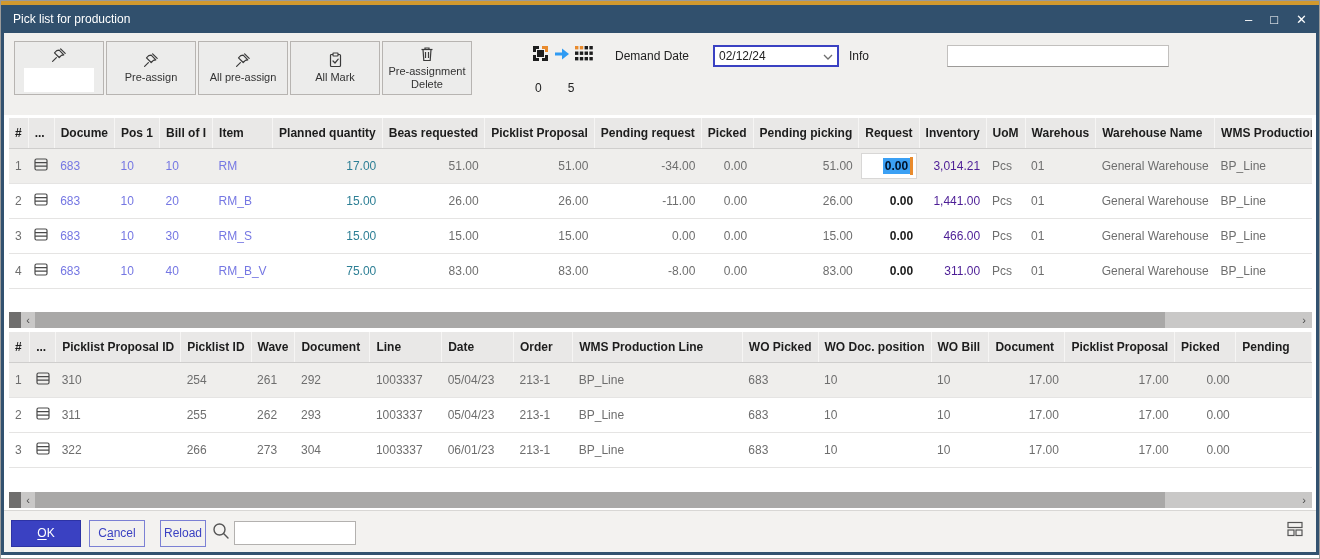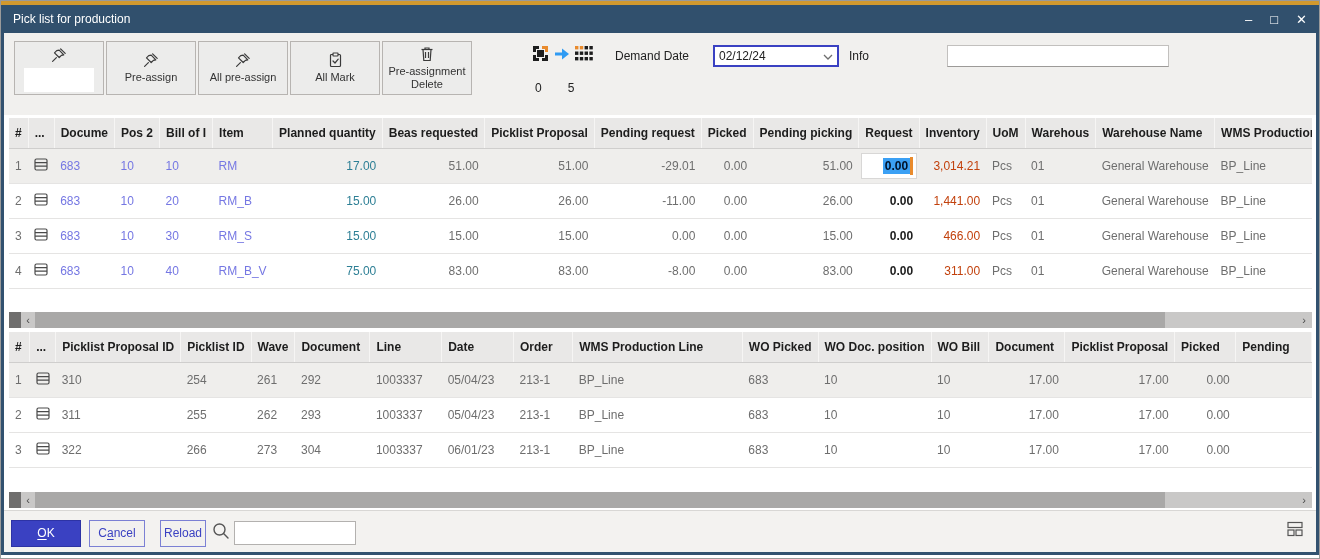--- a/index.html
+++ b/index.html
@@ -33,21 +33,21 @@
   #grid1 { top:85px; }
   #grid2 { top:299px; }
   table.grid { border-collapse:collapse; table-layout:fixed; font-size:12px; color:#6e6e6e; }
   table.grid th { height:30px; background:#e9e8e7; color:#1d1d1d; font-weight:bold; font-size:12px; text-align:left; padding:0 6px; white-space:nowrap; overflow:hidden; border-right:1px solid #f6f5f4; border-bottom:1px solid #cfcecd; }
   table.grid td { height:35px; padding:0 6px; white-space:nowrap; overflow:hidden; border-bottom:1px solid #e5e4e3; }
   table.grid tr.active-row td { background:#efeeec; }
   th.r, td.r { text-align:right; }
   th.clip-left { direction:rtl; text-align:right; }
   td.link { color:#7577e3; }
   td.teal { color:#2d7f95; }
-  td.green { color:#c2410c; }
+  td.green { color:#4c1d95; }
   td.bold { color:#1d1d1d; font-weight:bold; }
   td.icon-cell { text-align:center; padding:0 2px; }
   td.dd { position:relative; padding-right:26px; }
   .request-box { position:relative; width:100%; height:26px; background:#fff; border:1px solid #d8d7d6; display:flex; align-items:center; justify-content:flex-end; padding:0 3px; }
   .request-box .sel { background:#3ba0f4; color:#00122a; font-weight:bold; padding:1px 2px; }
   .request-box .caret { width:3px; height:18px; background:#e98b2d; margin-left:0; }
 
   
   .hscroll { position:absolute; left:5px; width:1303px; height:16px; background:#c9c8c7; display:flex; align-items:stretch; }
   #hscroll1 { top:279px; } #hscroll2 { top:459px; }
@@ -212,21 +212,21 @@
             <col style="width: 26px;">
             <col style="width: 54px;">
             <col style="width: 114px;">
             <col style="width: 122px;">
           </colgroup>
           <thead>
             <tr>
               <th>#</th>
               <th>...</th>
               <th>Docume</th>
-              <th>Pos 2</th>
+              <th>Pos 1</th>
               <th>Bill of I</th>
               <th>Item</th>
               <th class="r">Planned quantity</th>
               <th class="r">Beas requested</th>
               <th class="r">Picklist Proposal</th>
               <th class="r">Pending request</th>
               <th class="r">Picked</th>
               <th class="r">Pending picking</th>
               <th class="r">Request</th>
               <th class="r">Inventory</th>
@@ -243,21 +243,21 @@
                   <rect x="1" y="1" width="12" height="11" rx="1.5"></rect>
                   <path d="M1 4.6h12M1 8.2h12"></path>
                 </svg></td>
               <td class="link">683</td>
               <td class="link">10</td>
               <td class="link">10</td>
               <td class="link">RM</td>
               <td class="teal r">17.00</td>
               <td class="r">51.00</td>
               <td class="r">51.00</td>
-              <td class="r">-29.01</td>
+              <td class="r">-34.00</td>
               <td class="r">0.00</td>
               <td class="r">51.00</td>
               <td style="padding: 0px 2px;">
                 <div class="request-box">
                   <span class="sel">0.00</span>
                   <span class="caret"></span>
                 </div>
               </td>
               <td class="green r">3,014.21</td>
               <td>Pcs</td>

